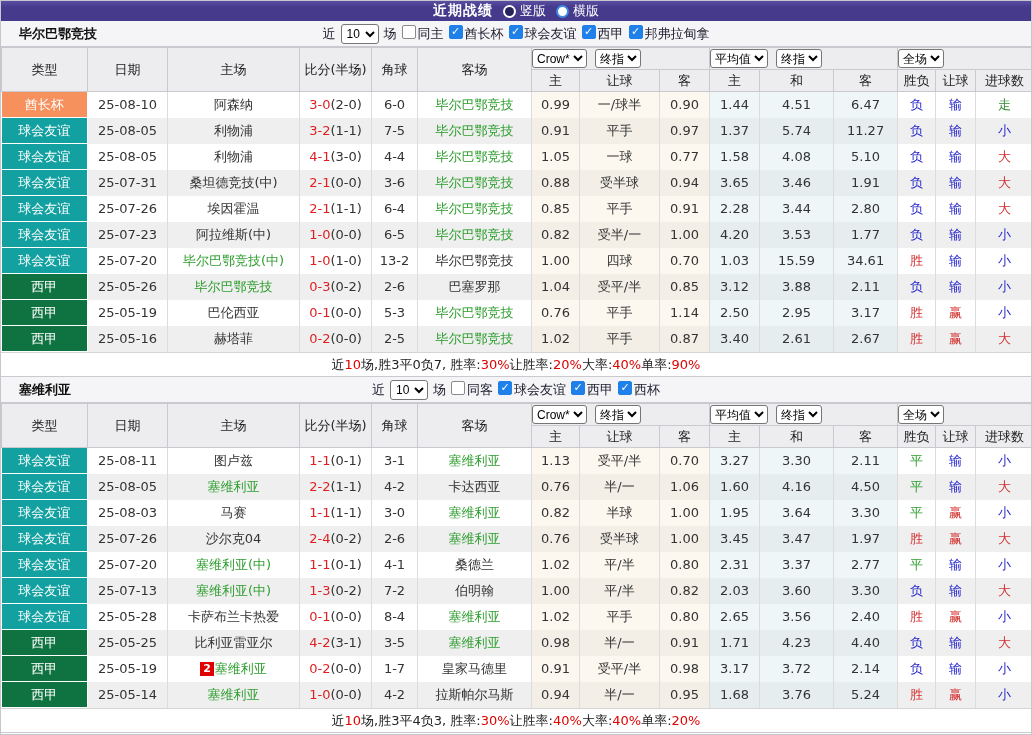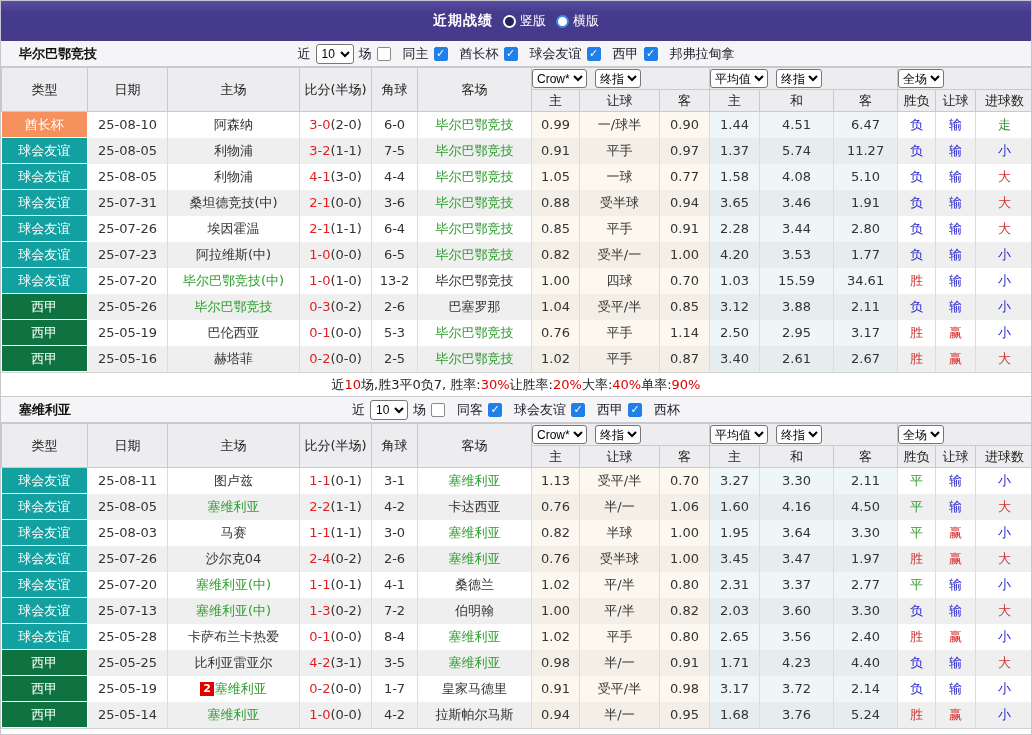--- a/index.html
+++ b/index.html
@@ -5,21 +5,21 @@
   * { box-sizing: border-box; margin: 0; padding: 0; }
   html,body { background:#fff; }
   body {
     width: 1032px; height: 735px;
     font-family: "DejaVu Sans", "Liberation Sans", sans-serif;
     font-size: 13px; color: #222;
     border: 1px solid #c6c6cc;
   }
   
   .title-bar {
-    height: 40px; background: linear-gradient(#5a4ea2, #453a8c 30%, #453a8c);
+    height: 20px; background: linear-gradient(#5a4ea2, #453a8c 30%, #453a8c);
     display: flex; align-items: center; justify-content: center; gap: 10px;
     color: #fff;
   }
   .title-bar .ttl { font-weight: bold; font-size: 14px; letter-spacing: 1px; }
   .radio-opt { display: inline-flex; align-items: center; gap: 4px; cursor: pointer; font-size: 13px; }
   .rdo { width: 13px; height: 13px; border-radius: 50%; background: #fff; display: inline-block; position: relative; }
   .rdo.checked::after { content:""; position:absolute; left:2px; top:2px; right:2px; bottom:2px; border-radius:50%; background:#26235a; }
   .rdo.blue { border: 2px solid #3f8ae0; width: 13px; height: 13px; }
   
   .team-row {
@@ -28,21 +28,21 @@
   }
   .team-name { position: absolute; left: 18px; font-weight: bold; font-size: 13px; color: #111; }
   .filters { display: inline-flex; align-items: center; gap: 5px; font-size: 13px; color: #223; }
   .filters select { font-size: 12px; height: 20px; border: 1px solid #767676; border-radius: 3px; background: #fff; padding: 0 1px; }
   .cb {
     width: 14px; height: 14px; display: inline-flex; align-items: center; justify-content: center;
     border: 1px solid #8a8a8a; border-radius: 2px; background: #fff;
     font-size: 11px; line-height: 1; color: transparent; cursor: pointer; flex: none;
   }
   .cb.on { background: #1e80e8; border-color: #1e80e8; color: #fff; font-weight: bold; }
-  .flt-item { display: inline-flex; align-items: center; gap: 12px; cursor: pointer; }
+  .flt-item { display: inline-flex; gap: 2px; cursor: pointer; }
   
   table { width: 1032px; border-collapse: collapse; table-layout: fixed; }
   thead th {
     background: #ededf0; font-weight: normal; font-size: 13px; color: #222;
     border: 1px solid #c9c9cf; height: 22px; padding: 0;
   }
   thead .sel-wrap { display: flex; justify-content: flex-start; gap: 8px; align-items: center; }
   thead select { font-size: 12px; height: 19px; border: 1px solid #767676; border-radius: 3px; background: #fff; }
   tbody td {
     height: 26px; text-align: center; border-right: 1px solid #dcdcdc;

